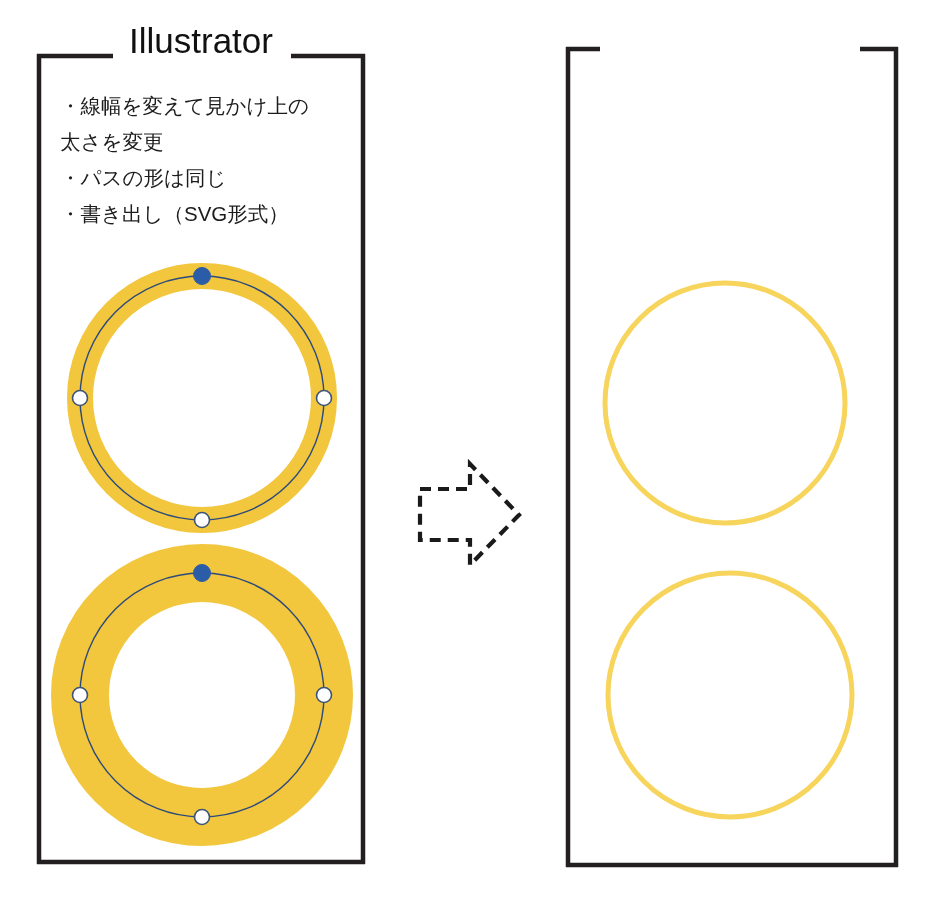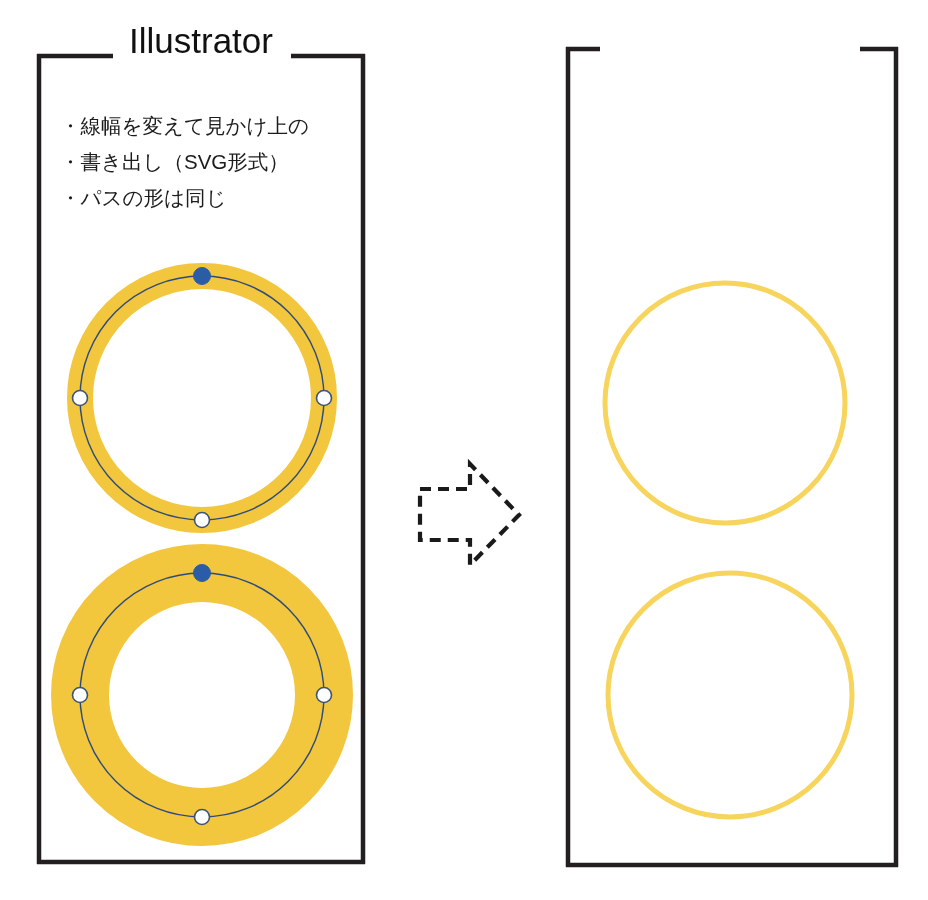--- a/index.html
+++ b/index.html
@@ -65,21 +65,20 @@
   .bullets {
     position: absolute;
     color: #1c1c1c;
   }
   #bullets-left {
     left: 60px;
     top: 88px;
     width: 300px;
     font-size: 20.5px;
     line-height: 36px;
-    margin-top: 20px;
   }
   #bullets-right {
     left: 586px;
     top: 84px;
     width: 310px;
     font-size: 20px;
     line-height: 35px;
   }
   .bullets p {
     margin: 0;
@@ -143,18 +142,19 @@
 
     <circle cx="725" cy="403" r="120" fill="none" stroke="#f7d45c" stroke-width="5"></circle>
     <circle cx="730" cy="695" r="122" fill="none" stroke="#f7d45c" stroke-width="5"></circle>
   </svg>
 
   <div class="panel-title" id="title-left">Illustrator</div>
 
 
   <div class="bullets" id="bullets-left">
     <p>・線幅を変えて見かけ上の</p>
+    <p class="cont">太さを変更</p>
+    <p>・パスの形は同じ</p>
     <p>・書き出し（SVG形式）</p>
-    <p>・パスの形は同じ</p>
   </div>
 
 
 </div>
 
 </body></html>

